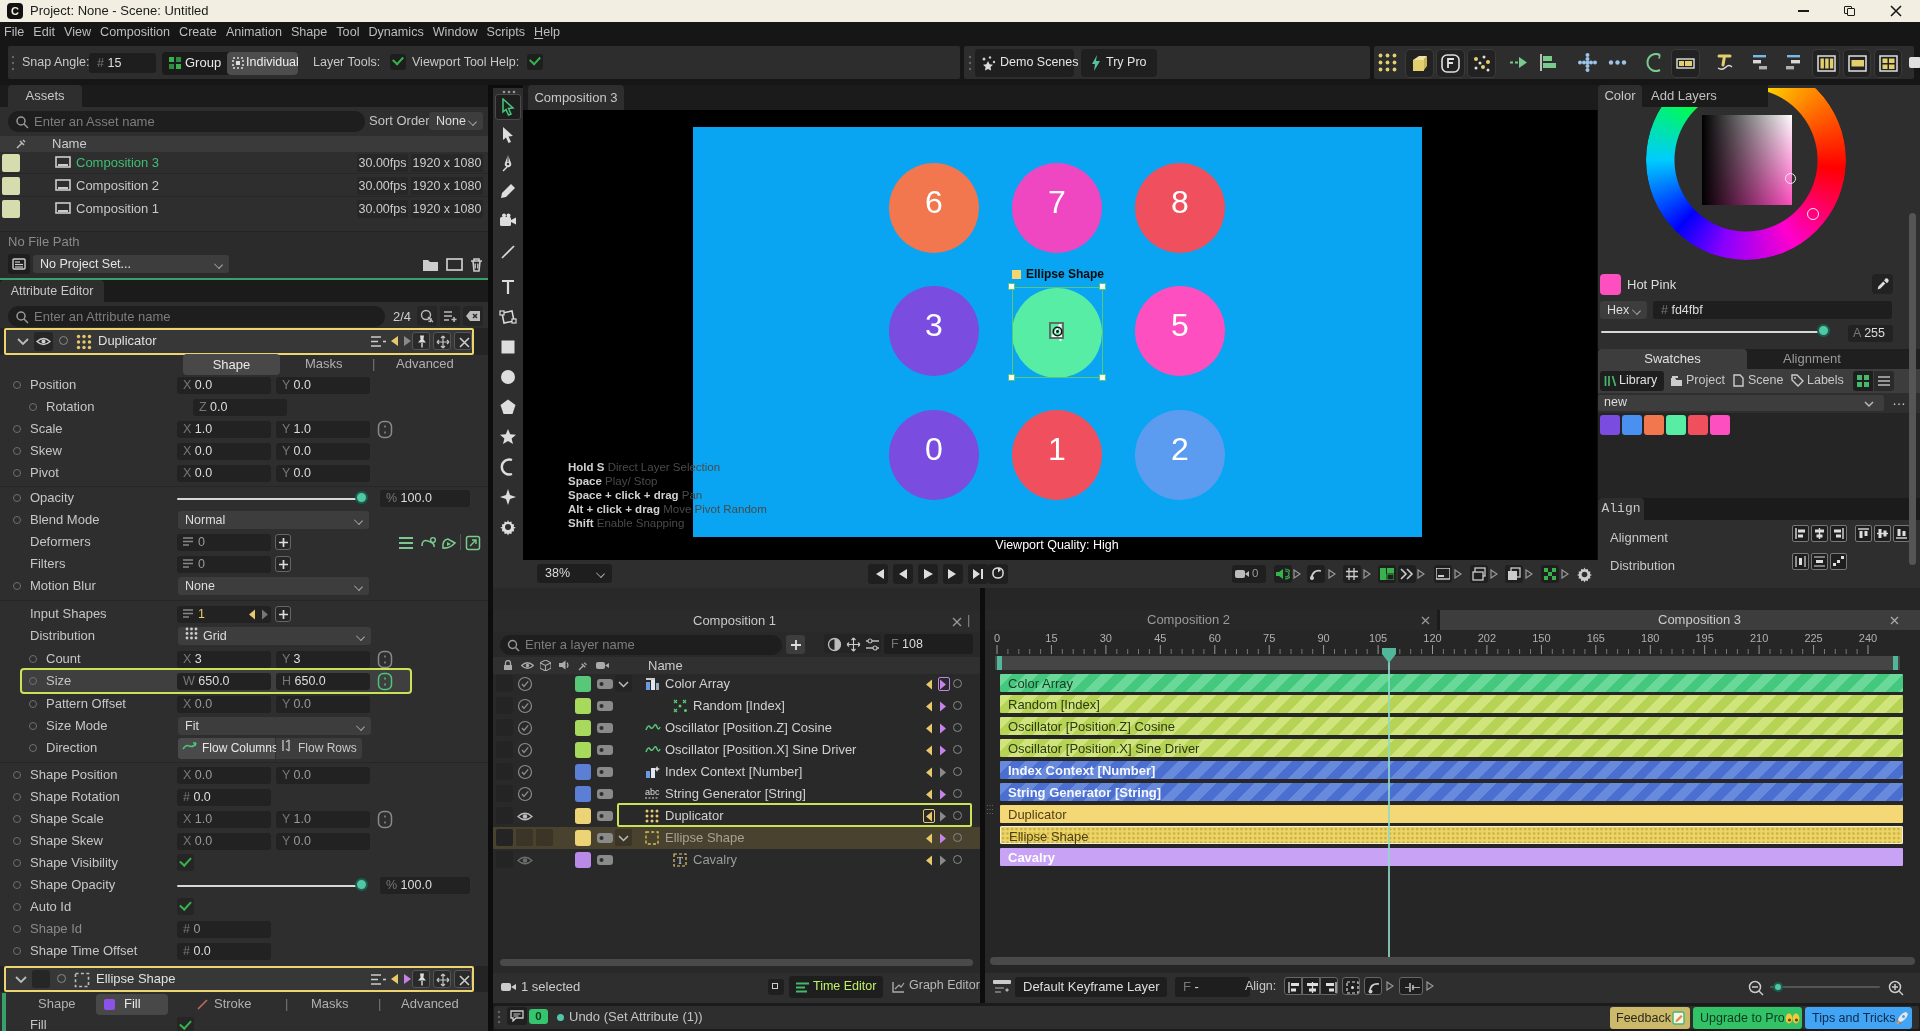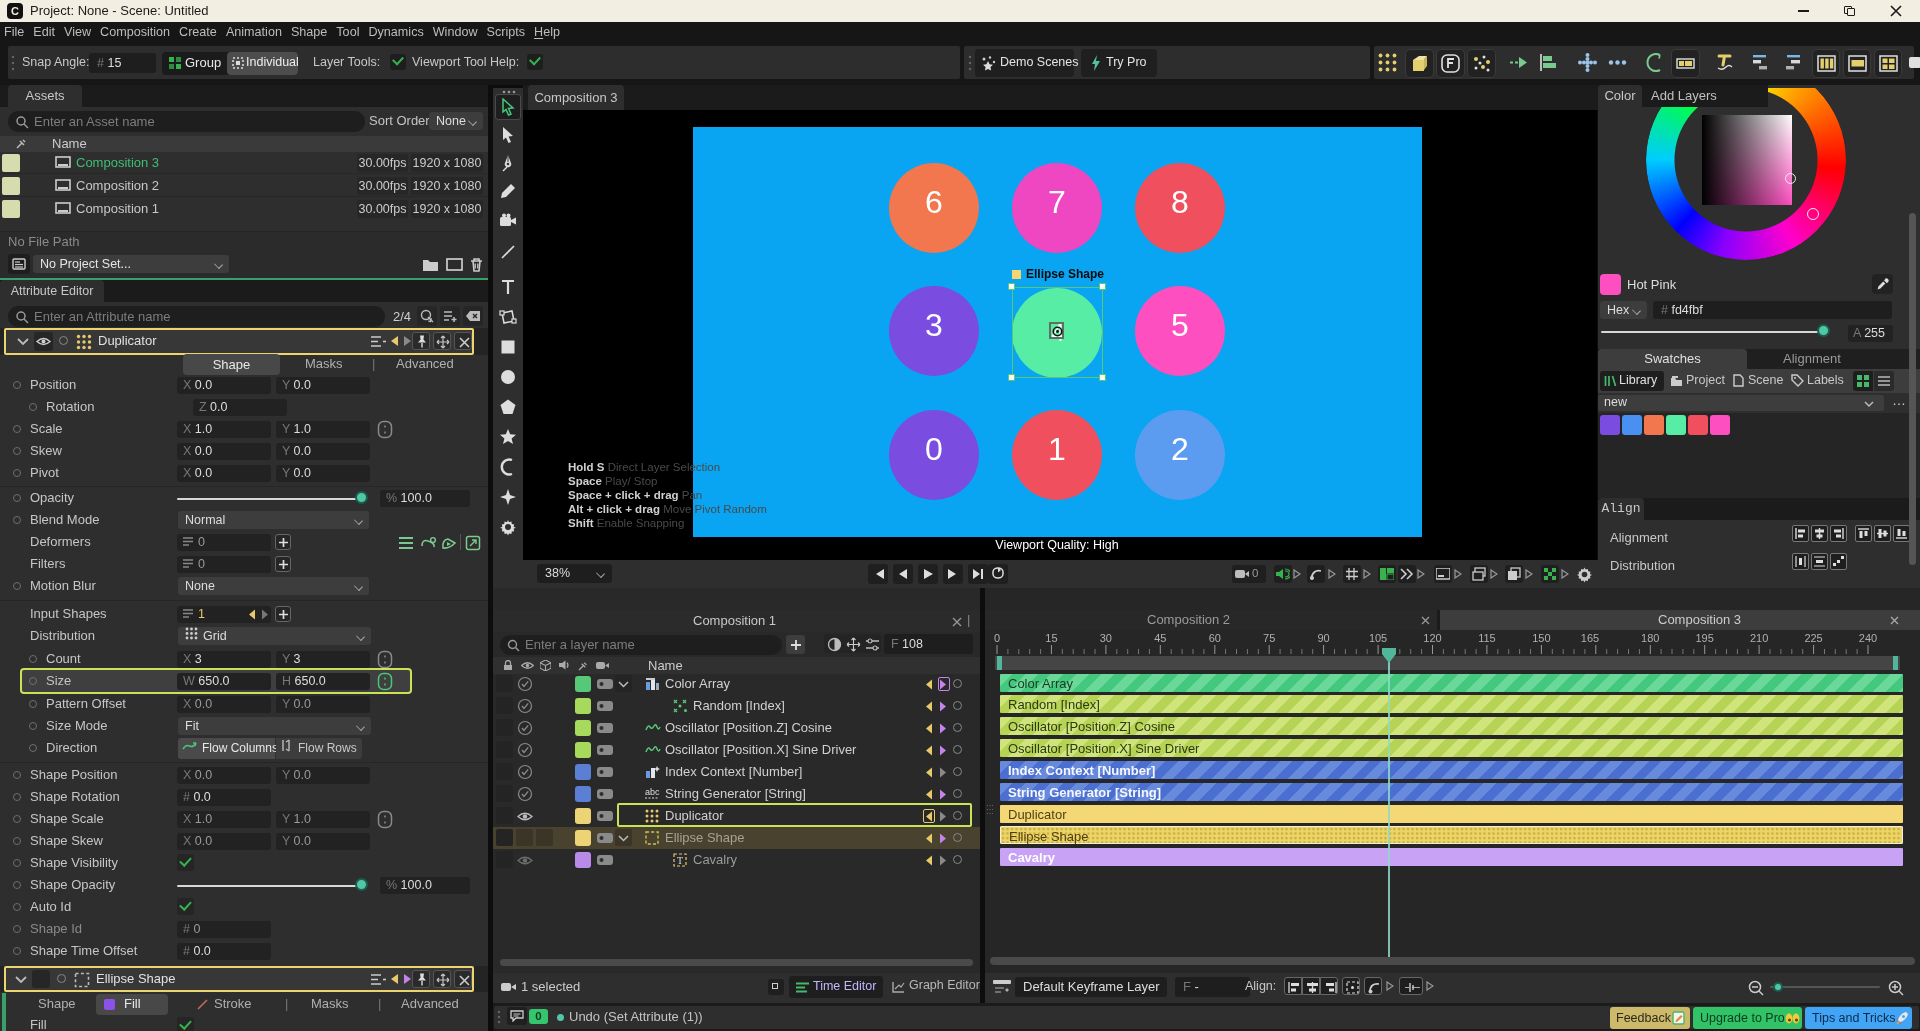--- a/index.html
+++ b/index.html
@@ -1348,21 +1348,21 @@
           <path d="M10 5 l5-3 v6z" fill="#ccc"></path>
         </svg>
 <span class="abs" style="left:28px;top:6px;color:#ccc;">1 selected</span>
 <div class="abs" style="left:275px;top:6px;width:16px;height:16px;background:#1f1f1f;border-radius:3px;">
           <div class="abs" style="left:4px;top:4px;width:6px;height:6px;border:1.5px solid #ccc;"></div>
         </div>
 <div class="abs" style="left:296px;top:3px;width:94px;height:22px;background:#1e1e1e;border-radius:3px;">
 <svg class="abs" style="left:7px;top:6px;" width="13" height="11">
             <path d="M0 1.5 h13 M0 5.5 h9 M0 9.5 h11" stroke="#45b86a" stroke-width="1.8"></path>
           </svg>
-<span class="abs" style="left:24px;top:3px;color:#c4b5fd;font-size:12.5px;">Time Editor</span>
+<span class="abs" style="left:24px;top:3px;color:#bef264;font-size:12.5px;">Time Editor</span>
 </div>
 <svg class="abs" style="left:399px;top:8px;" width="13" height="12">
           <path d="M1 1 v10 h11" stroke="#aaa" stroke-width="1.4" fill="none"></path>
           <path d="M3 8 L7 4 L9 6 L12 2" stroke="#aaa" stroke-width="1.2" fill="none"></path>
         </svg>
 <span class="abs" style="left:416px;top:5px;color:#b8b8b8;white-space:nowrap;font-size:12.5px;">Graph Editor</span>
 </div>
     </div>
 
   <div id="timeline" class="abs" style="left:985px;top:588px;width:935px;height:415px;background:#262626;">
@@ -1383,23 +1383,23 @@
 <div class="abs" style="left:0;top:42px;width:935px;height:26px;background:#262626;">
         <div class="abs" style="left:-3.0px;top:2px;width:30px;text-align:center;color:#b0b0b0;font-size:11px;">0</div>
         <div class="abs" style="left:51.438px;top:2px;width:30px;text-align:center;color:#b0b0b0;font-size:11px;">15</div>
         <div class="abs" style="left:105.876px;top:2px;width:30px;text-align:center;color:#b0b0b0;font-size:11px;">30</div>
         <div class="abs" style="left:160.314px;top:2px;width:30px;text-align:center;color:#b0b0b0;font-size:11px;">45</div>
         <div class="abs" style="left:214.752px;top:2px;width:30px;text-align:center;color:#b0b0b0;font-size:11px;">60</div>
         <div class="abs" style="left:269.19px;top:2px;width:30px;text-align:center;color:#b0b0b0;font-size:11px;">75</div>
         <div class="abs" style="left:323.628px;top:2px;width:30px;text-align:center;color:#b0b0b0;font-size:11px;">90</div>
         <div class="abs" style="left:378.066px;top:2px;width:30px;text-align:center;color:#b0b0b0;font-size:11px;">105</div>
         <div class="abs" style="left:432.504px;top:2px;width:30px;text-align:center;color:#b0b0b0;font-size:11px;">120</div>
-        <div class="abs" style="left:486.942px;top:2px;width:30px;text-align:center;color:#b0b0b0;font-size:11px;">115</div>
+        <div class="abs" style="left:486.942px;top:2px;width:30px;text-align:center;color:#b0b0b0;font-size:11px;">202</div>
         <div class="abs" style="left:541.38px;top:2px;width:30px;text-align:center;color:#b0b0b0;font-size:11px;">150</div>
-        <div class="abs" style="left:595.818px;top:2px;width:30px;text-align:left;color:#b0b0b0;font-size:11px;">165</div>
+        <div class="abs" style="left:595.818px;top:2px;width:30px;text-align:center;color:#b0b0b0;font-size:11px;">165</div>
         <div class="abs" style="left:650.256px;top:2px;width:30px;text-align:center;color:#b0b0b0;font-size:11px;">180</div>
         <div class="abs" style="left:704.694px;top:2px;width:30px;text-align:center;color:#b0b0b0;font-size:11px;">195</div>
         <div class="abs" style="left:759.132px;top:2px;width:30px;text-align:center;color:#b0b0b0;font-size:11px;">210</div>
         <div class="abs" style="left:813.57px;top:2px;width:30px;text-align:center;color:#b0b0b0;font-size:11px;">225</div>
         <div class="abs" style="left:868.008px;top:2px;width:30px;text-align:center;color:#b0b0b0;font-size:11px;">240</div>
         <svg class="abs" style="left:0;top:15px;" width="935" height="9">
           <line x1="12.0" y1="0" x2="12.0" y2="9" stroke="#999" stroke-width="1"></line>
           <line x1="22.9" y1="4" x2="22.9" y2="9" stroke="#777" stroke-width="1"></line>
           <line x1="33.8" y1="4" x2="33.8" y2="9" stroke="#777" stroke-width="1"></line>
           <line x1="44.7" y1="4" x2="44.7" y2="9" stroke="#777" stroke-width="1"></line>

